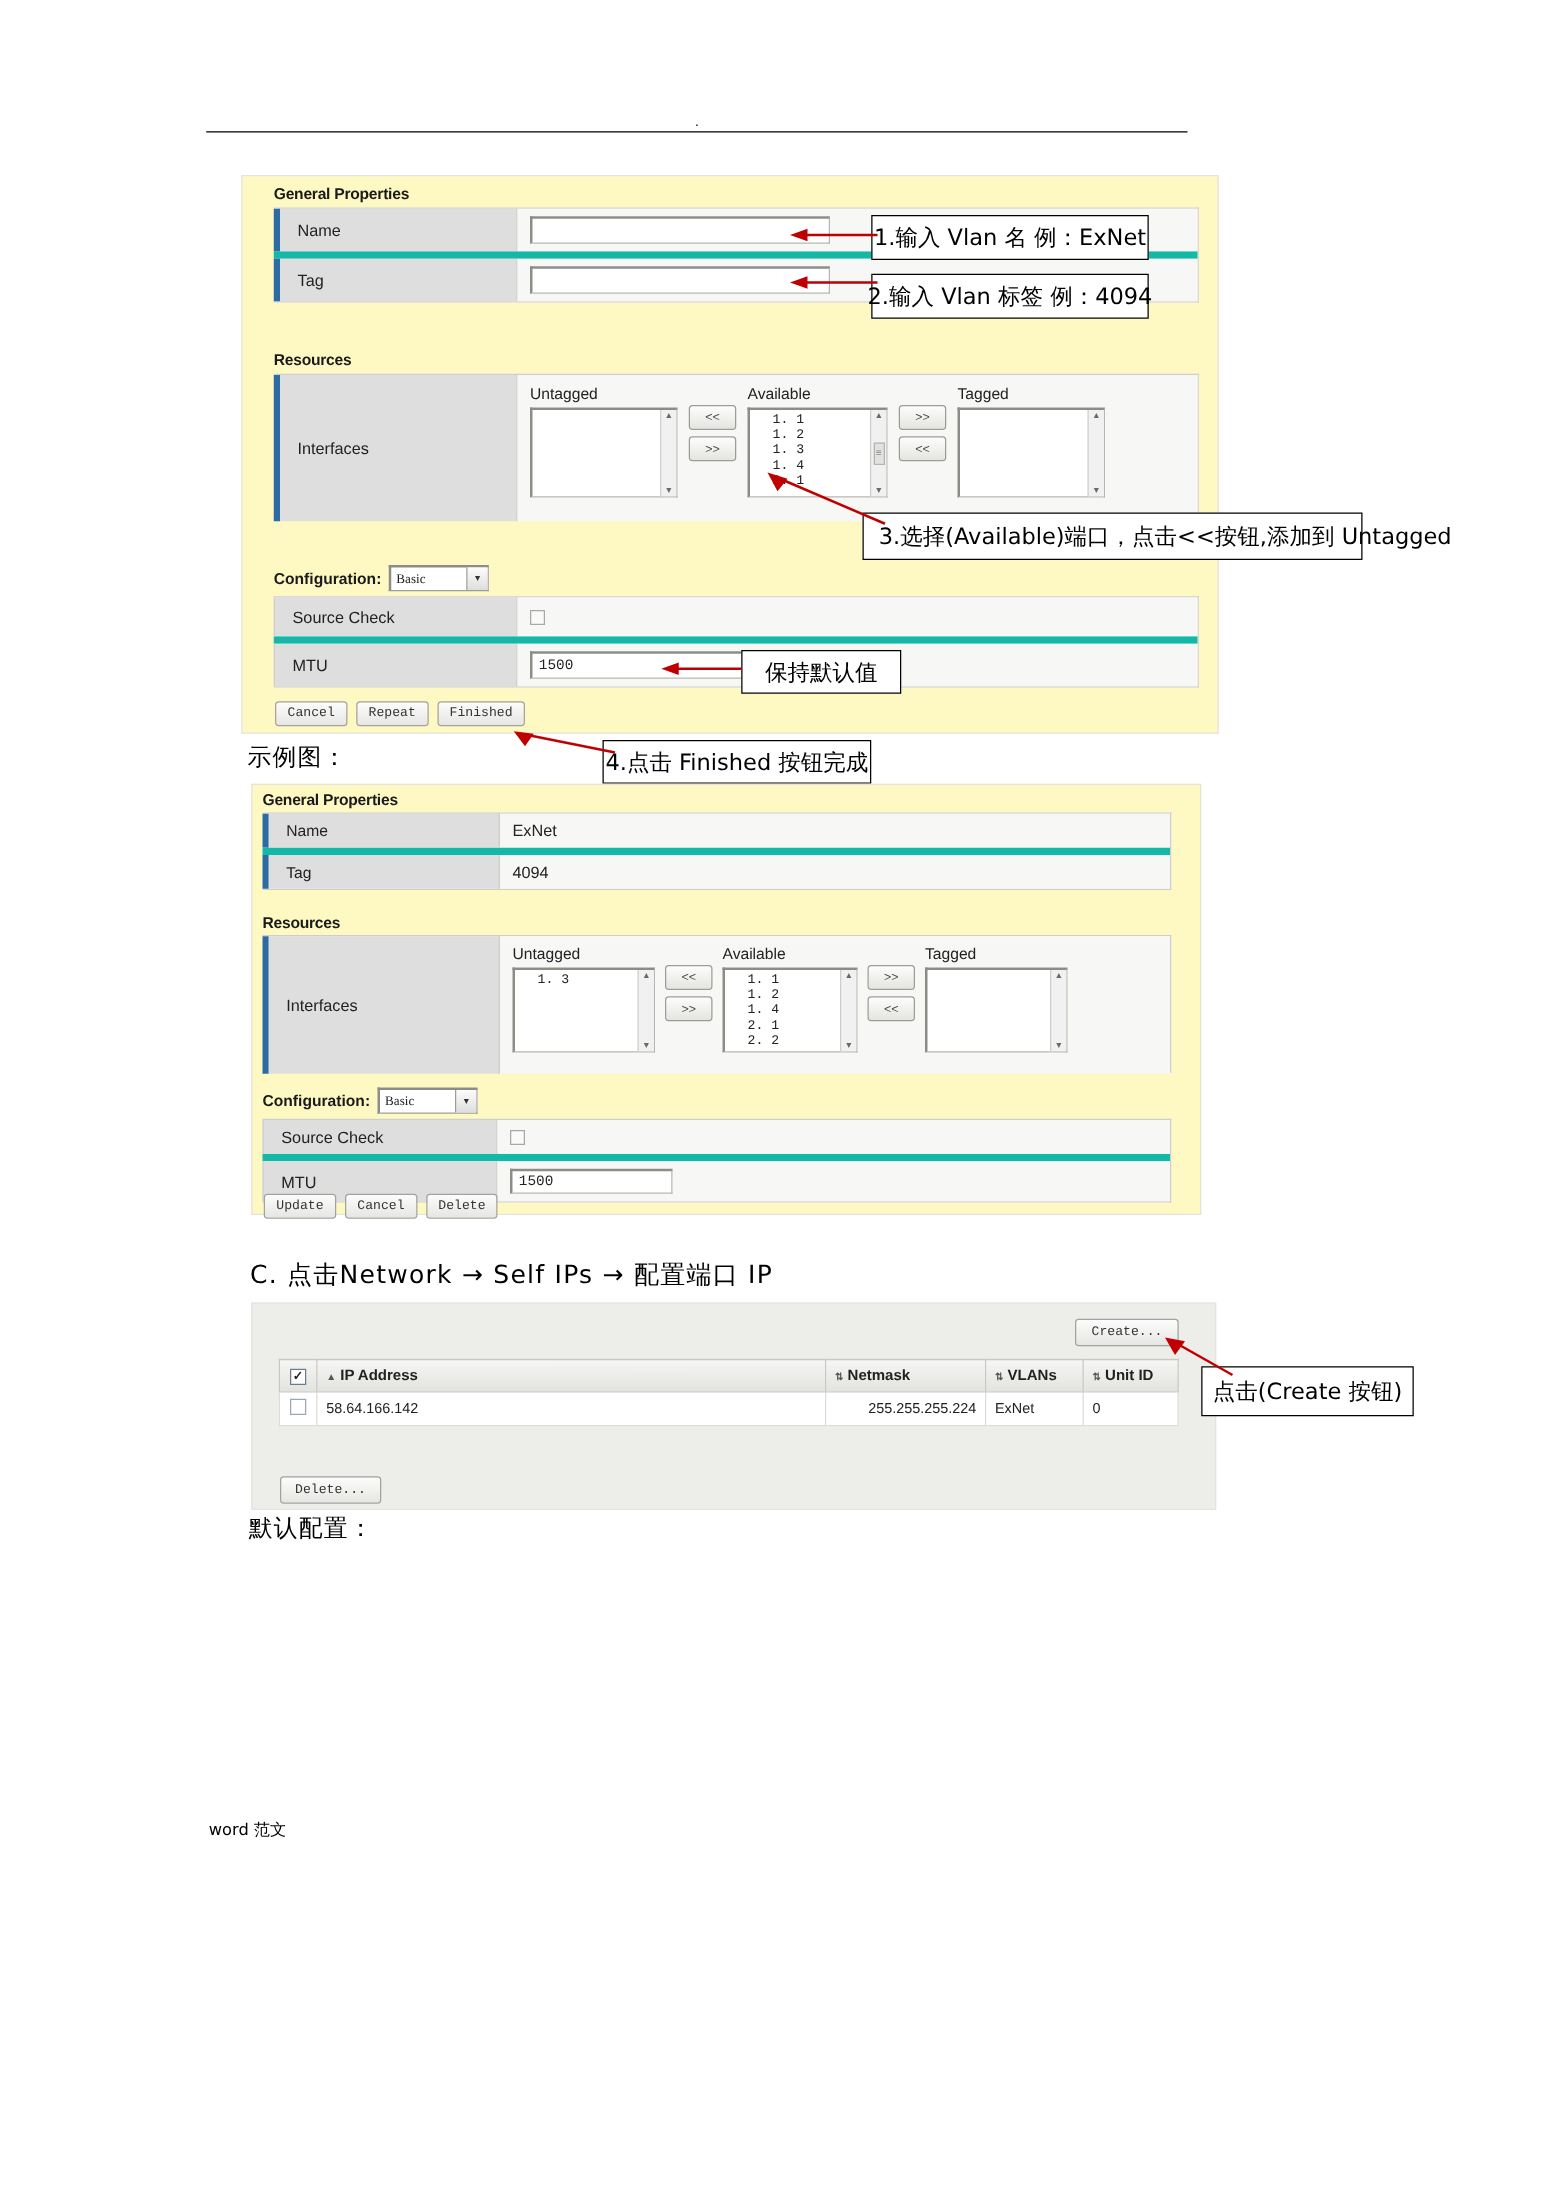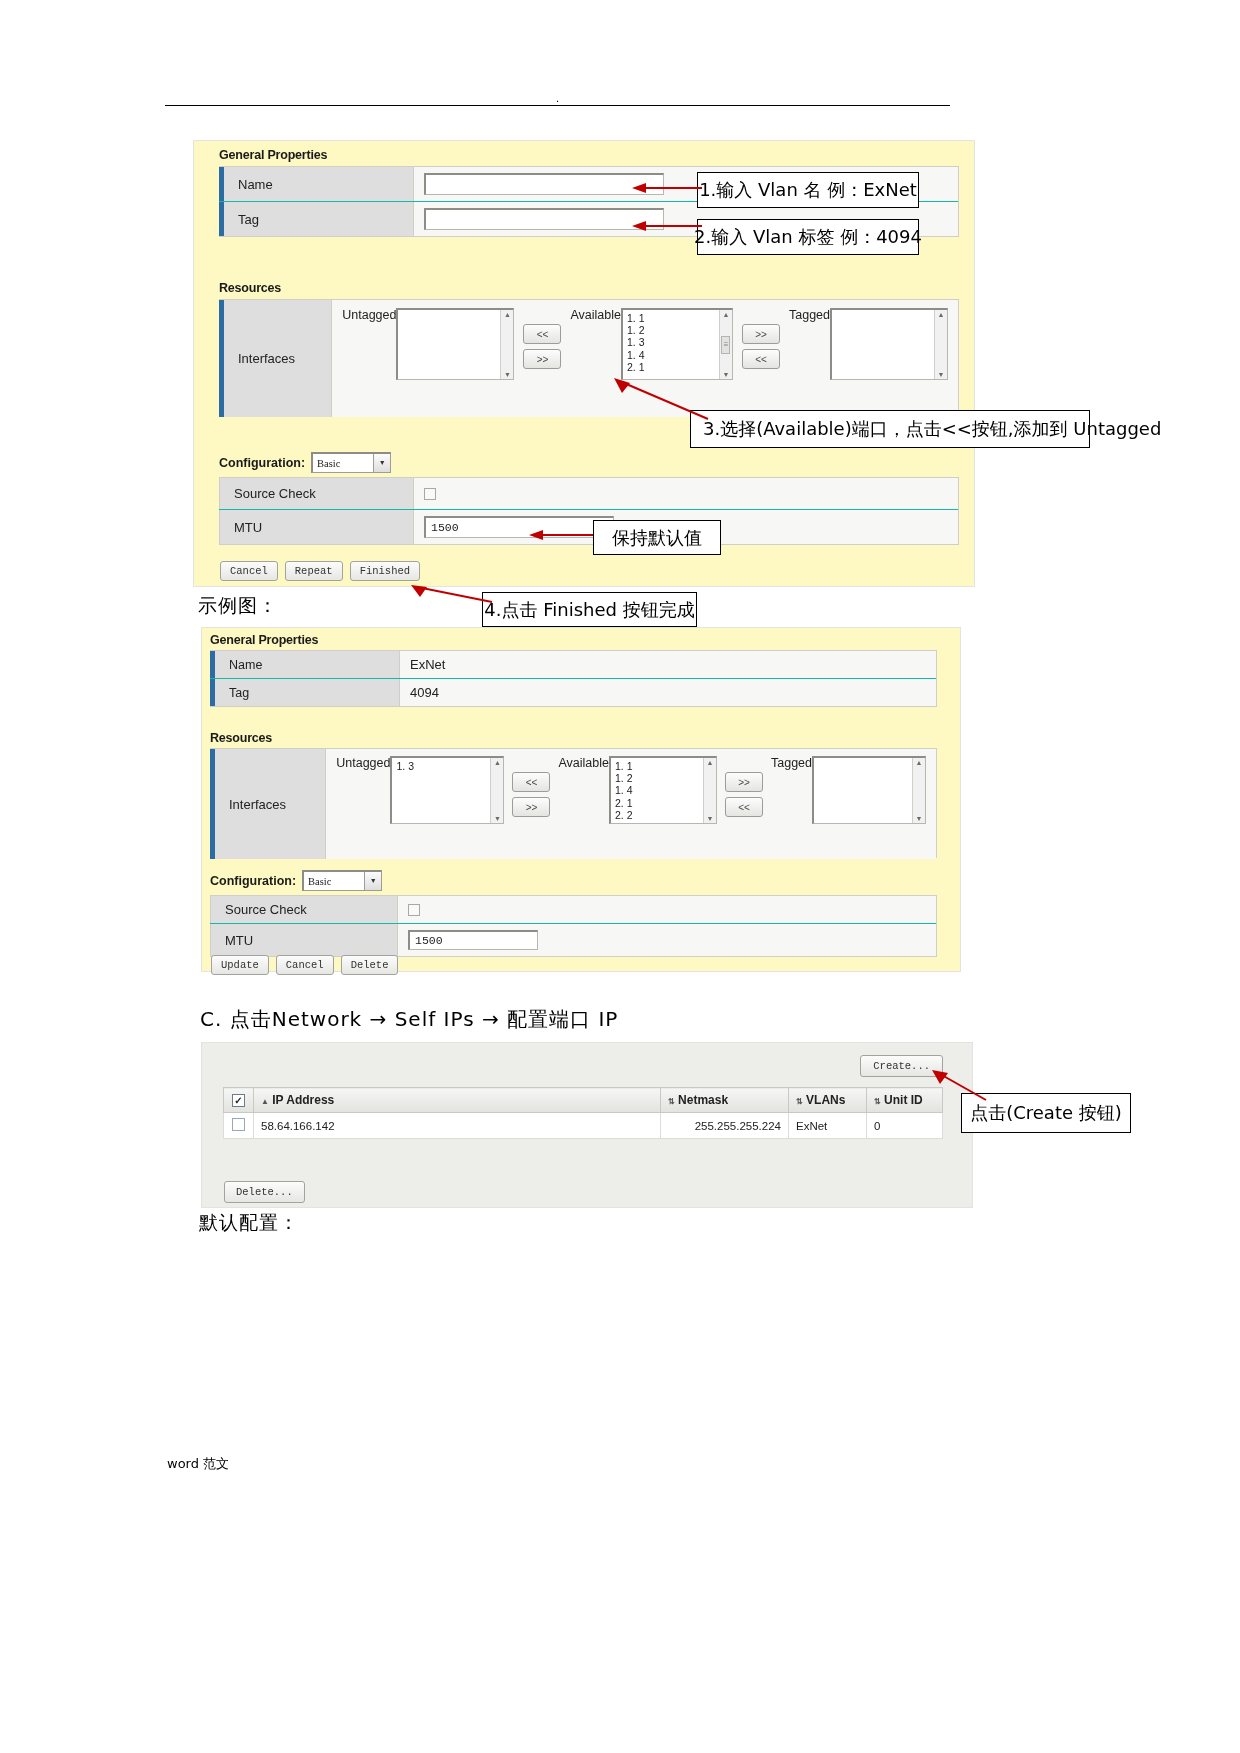--- a/index.html
+++ b/index.html
@@ -33,21 +33,21 @@
     font-size:12.5px; font-weight:bold; color:#1a1a1a;
     font-family:"Liberation Sans",sans-serif;
     letter-spacing:-0.2px;
   }
   .prop-table {
     background:#fafafa;
     border:1px solid #cfcfca;
     border-left:none;
     width:100%;
   }
-  .prop-row { display:flex; align-items:stretch; border-bottom:1px solid #14b8a6; }
+  .prop-row { display:flex; align-items:stretch; border-bottom:6px solid #14b8a6; }
   .prop-row:last-child { border-bottom:none; }
   .blue-bar { width:5px; background:#2d6ca2; flex:0 0 5px; }
   .prop-label {
     background:#dedede;
     color:#222;
     font-size:13px;
     padding:8px 0 8px 14px;
     display:flex; align-items:center;
     border-right:1px solid #cfcfca;
   }
@@ -65,33 +65,33 @@
     height:22px;
     font-size:11.5px;
     font-family:"Liberation Mono","DejaVu Sans Mono",monospace;
     color:#222;
     padding:2px 5px;
     display:flex; align-items:center;
   }
   .plainval { font-size:13px; color:#222; }
 
   
-  .listcol { display:flex; flex-direction:row; }
+  .listcol { display:flex; flex-direction:column; }
   .listlabel { font-size:12.5px; color:#222; margin-bottom:4px; }
   .listbox {
     background:#fff;
     border:1px solid #b7b7b2;
     border-top:2px solid #8d8d88;
     border-left:2px solid #8d8d88;
     display:flex;
     position:relative;
   }
   .listitems {
-    flex:1; padding:2px 4px;
-    font-family:Liberation Sans, sans-serif;
+    flex:1; padding:2px 18px;
+    font-family:Liberation Mono, monospace;
     font-size:10.5px; color:#222; line-height:12.2px;
     overflow:hidden;
   }
   .sbar {
     width:13px; background:#f1f1f1; border-left:1px solid #cfcfca;
     display:flex; flex-direction:column; justify-content:space-between; align-items:center;
     padding:1px 0;
   }
   .arrw { font-size:7px; color:#6a6a6a; line-height:7px; }
   .thumb { width:9px; height:18px; background:#e2e2e2; border:1px solid #b5b5b0; }

